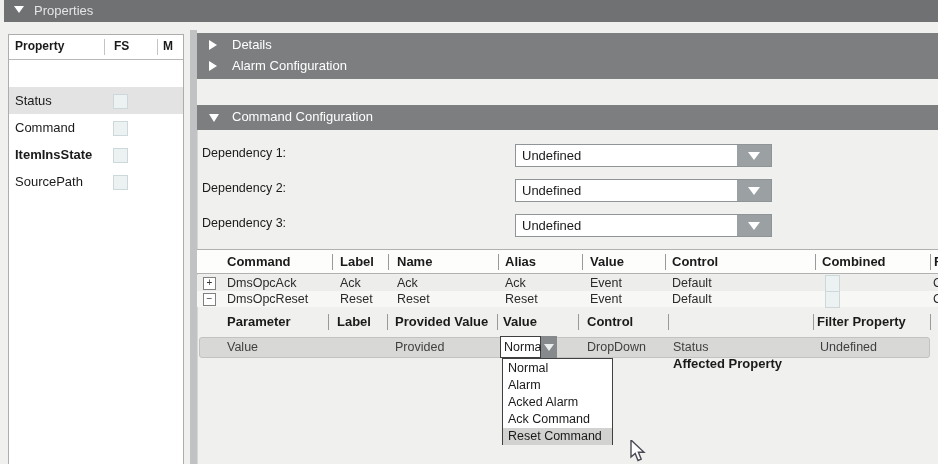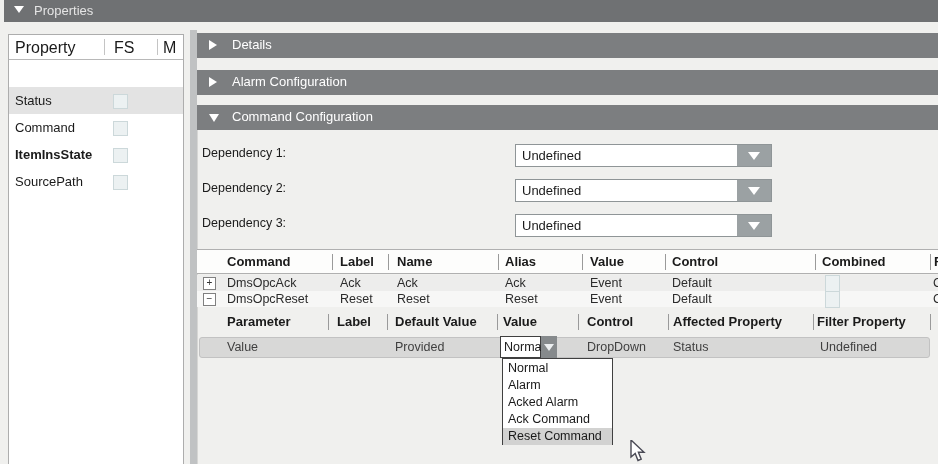--- a/index.html
+++ b/index.html
@@ -7,21 +7,21 @@
        font-family:"Liberation Sans","DejaVu Sans",sans-serif;color:#1a1a1a;}
   .abs{position:absolute;}
   
   .titlebar{left:4px;top:0;width:938px;height:22px;background:#6f7173;color:#e5e5e5;}
   .titlebar .tri{position:absolute;left:10px;top:6px;width:0;height:0;
        border-left:5px solid transparent;border-right:5px solid transparent;border-top:7px solid #fff;}
   .titlebar .ttl{position:absolute;left:30px;top:3px;font-size:13px;}
   
   .sidebar{left:8px;top:34px;width:174px;height:430px;background:#fff;border:1px solid #adadad;overflow:hidden;}
   .shead{position:absolute;left:0;top:0;width:100%;height:24px;border-bottom:1px solid #b8b8b8;background:#fff;}
-  .shead .h{position:absolute;top:4px;font-size:16px;font-weight:400;}
+  .shead .h{position:absolute;top:4px;font-size:12px;font-weight:700;}
   .vline{position:absolute;width:1px;background:#c4c4c4;}
   .srow{position:absolute;left:0;width:100%;height:27px;font-size:13px;}
   .srow.sel{background:#e3e3e3;}
   .srow .nm{position:absolute;left:6px;top:6px;white-space:nowrap;}
   .cb{position:absolute;left:104px;top:7px;width:13px;height:13px;background:#ecf1f2;border:1px solid #ccd8da;}
   
   .splitter{left:190px;top:30px;width:7px;height:434px;background:#c0c2c3;}
   
   .sect{left:197px;width:741px;height:25px;background:#7c7e80;color:#fff;}
   .sect .arr{position:absolute;left:12px;top:7px;width:0;height:0;}
@@ -102,21 +102,21 @@
     </div>
   </div>
 
   <div class="abs splitter"></div>
   <div class="abs sectline"></div>
 
   <div class="abs sect" style="top:33px;">
     <span class="arr right"></span>
     <span class="lbl">Details</span>
   </div>
-  <div class="abs sect" style="top:70px;">
+  <div class="abs sect" style="top:54px;">
     <span class="arr right"></span>
     <span class="lbl">Alarm Configuration</span>
   </div>
   <div class="abs sect" style="top:105px;">
     <span class="arr down"></span>
     <span class="lbl">Command Configuration</span>
   </div>
 
   <span class="abs deplabel" style="left:202px;top:146px;">Dependency 1:</span>
   <div class="abs combo" style="left:515px;top:144px;">
@@ -181,27 +181,27 @@
       <span class="c fragment">C</span>
     </div>
   </div>
 
   <div class="abs tbl" style="top:310px;height:26px;">
     <div class="thdr" style="top:0;border-top:none;border-bottom:none;background:transparent;">
       <span class="h" style="left:30px;">Parameter</span>
       <span class="sep" style="left:131px;"></span>
       <span class="h" style="left:140px;">Label</span>
       <span class="sep" style="left:190px;"></span>
-      <span class="h" style="left:198px;">Default Value</span>
+      <span class="h" style="left:198px;">Provided Value</span>
       <span class="sep" style="left:300px;"></span>
       <span class="h" style="left:306px;">Value</span>
       <span class="sep" style="left:381px;"></span>
       <span class="h" style="left:390px;">Control</span>
       <span class="sep" style="left:471px;"></span>
-      <span class="h" style="left:476px;">Affected Property</span>
+      <span class="h" style="left:476px;margin-top:42px;">Affected Property</span>
       <span class="sep" style="left:616px;"></span>
       <span class="h" style="left:608px;padding-left:12px;">Filter Property</span>
       <span class="sep" style="left:733px;"></span>
     </div>
   </div>
 
   <div class="abs prow"></div>
   <span class="abs ptext" style="left:227px;">Value</span>
   <span class="abs ptext" style="left:340px;"></span>
   <span class="abs ptext" style="left:395px;">Provided</span>

